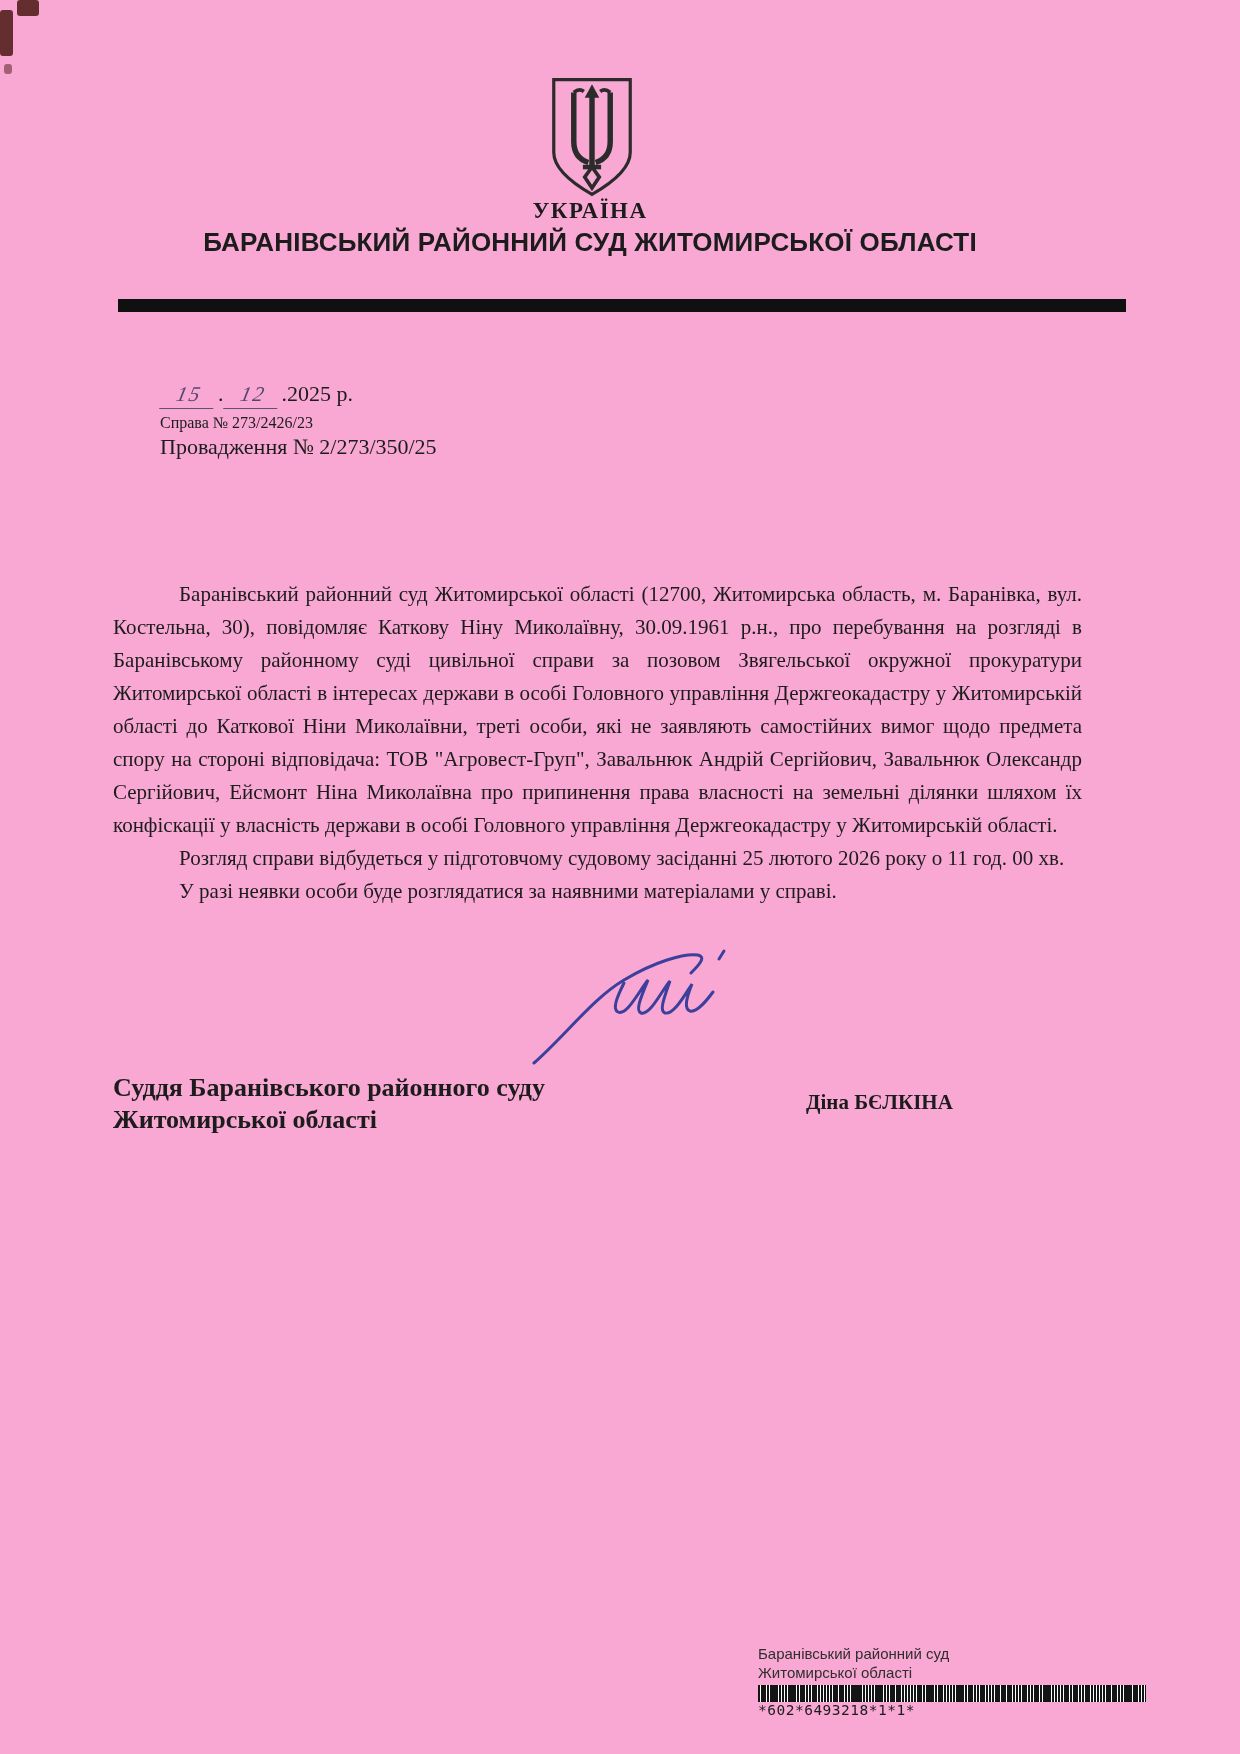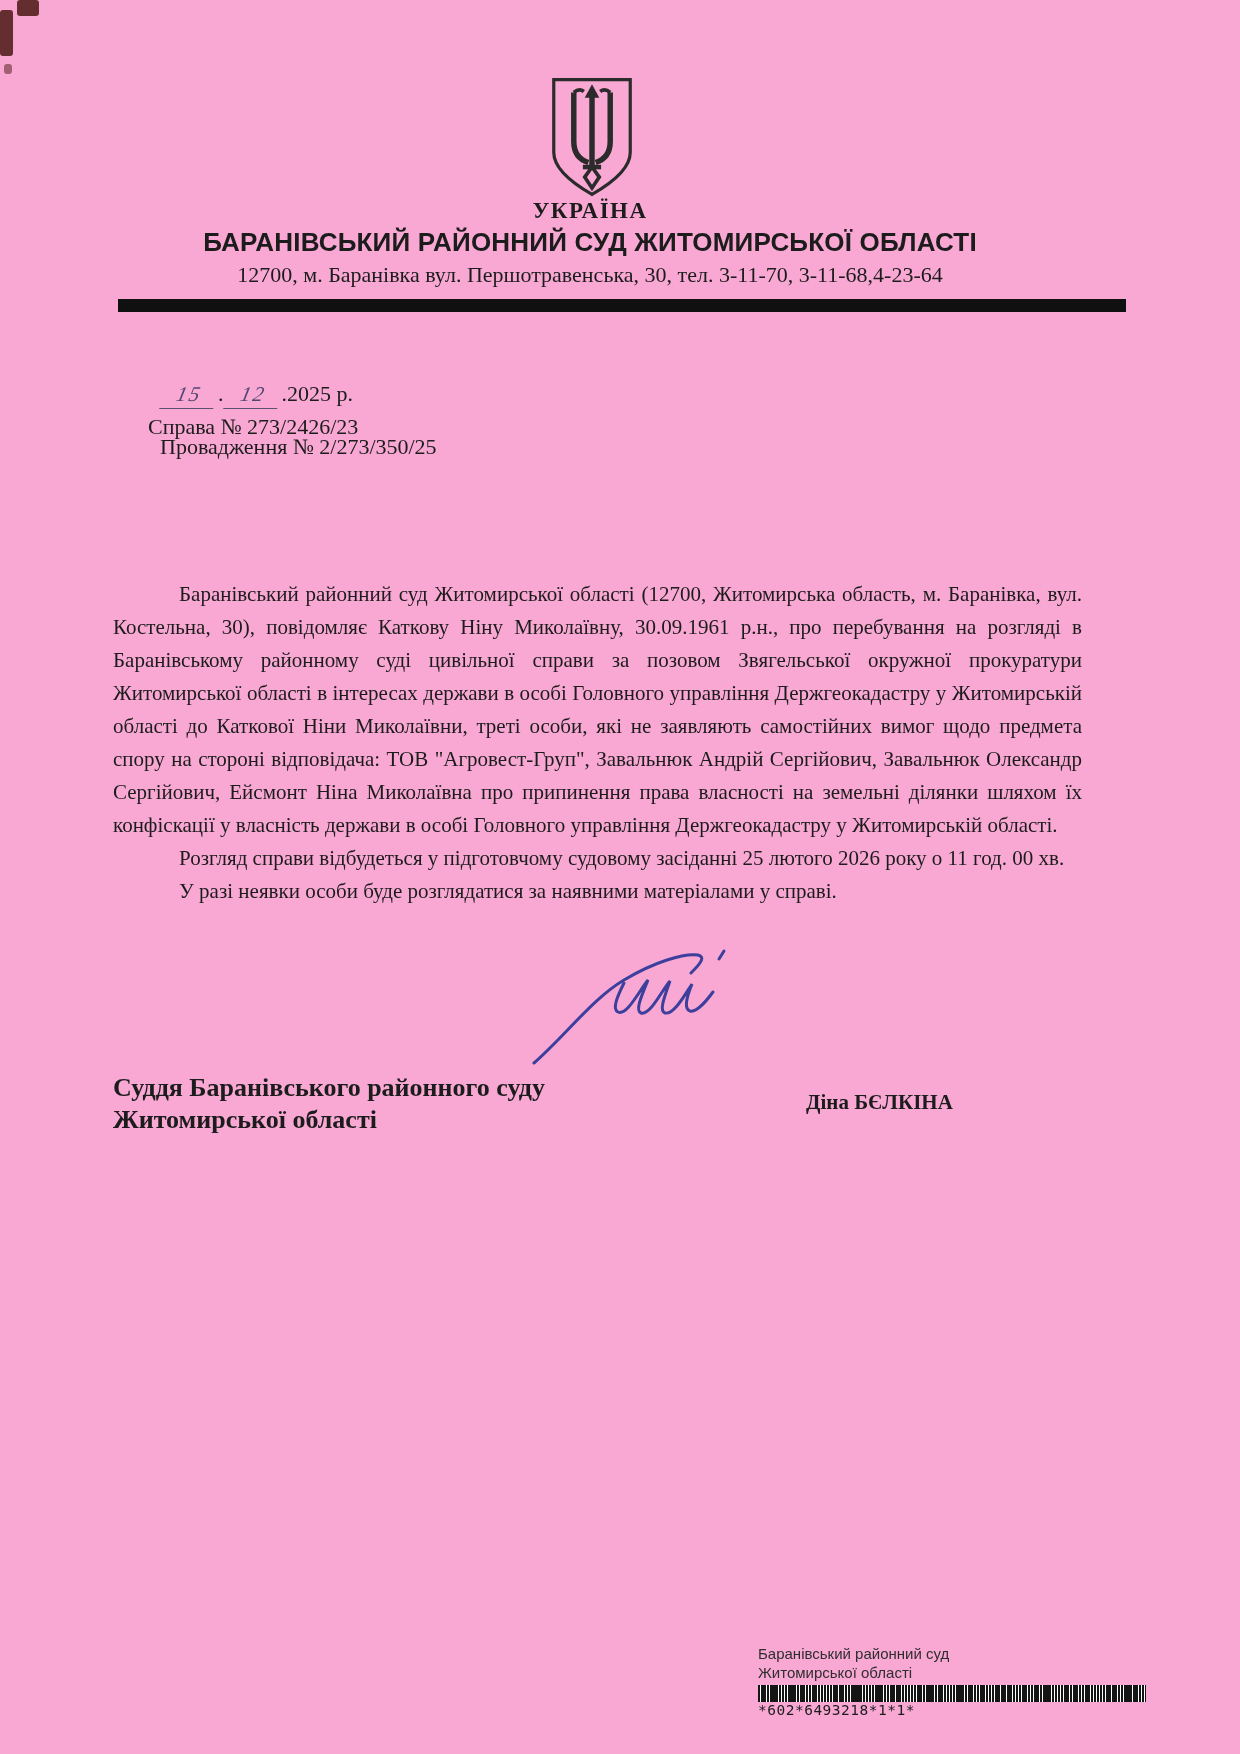--- a/index.html
+++ b/index.html
@@ -37,21 +37,21 @@
   
   .date-line{position:absolute;left:160px;top:381px;font-size:22px;}
   .hand{
     display:inline-block;min-width:46px;text-align:center;
     font-style:italic;color:#4f4870;
     border-bottom:1.5px solid #5a5470;
     transform:skewX(-12deg);
     font-size:21px;letter-spacing:2px;
     padding:0 4px 1px 4px;margin:0 2px;
   }
-  .case-no{position:absolute;left:148px;top:414px;font-size:22px;}
+  .case-no{position:absolute;left:160px;top:414px;font-size:16px;}
   .proc-no{position:absolute;left:160px;top:434px;font-size:22px;}
 
   
   .body-text{
     position:absolute;left:113px;top:578px;width:969px;
     font-size:21px;line-height:33px;text-align:justify;
   }
   .body-text p{margin:0;text-indent:66px;}
   .b{font-weight:normal;}
 
@@ -105,21 +105,20 @@
       <path d="M50,9 L42,24 H58 Z" fill="#2b2b2b"></path>
       <path d="M30,18 Q36,13 41,17" fill="none" stroke="#2b2b2b" stroke-width="4"></path>
       <path d="M70,18 Q64,13 59,17" fill="none" stroke="#2b2b2b" stroke-width="4"></path>
       <path d="M40,100 H60" stroke="#2b2b2b" stroke-width="5"></path>
       <path d="M50,100 L42,111 L50,123 L58,111 Z" fill="none" stroke="#2b2b2b" stroke-width="4"></path>
     </svg>
   </div>
 
   <div class="country">УКРАЇНА</div>
   <div class="court-name">БАРАНІВСЬКИЙ РАЙОННИЙ СУД ЖИТОМИРСЬКОЇ ОБЛАСТІ</div>
-  <div class="address">12700,  м. Баранівка вул. Першотравенська, 30, тел. 3-11-70, 3-11-68,4-23-64</div>
   <div class="rule"></div>
 
   <div class="date-line">
     <span class="hand">15</span><span>.</span><span class="hand">12</span><span>.2025 р.</span>
   </div>
   <div class="case-no">Справа № 273/2426/23</div>
   <div class="proc-no">Провадження № 2/273/350/25</div>
 
   <div class="body-text">
     <p><span>Баранівський районний суд Житомирської області (12700, Житомирська область, м. Баранівка, вул. Костельна, 30), повідомляє </span><span class="b">Каткову Ніну Миколаївну, 30.09.1961 р.н.,</span><span> про перебування на розгляді в Баранівському районному суді цивільної справи за позовом Звягельської окружної прокуратури Житомирської області в інтересах держави в особі Головного управління Держгеокадастру у Житомирській області до Каткової Ніни Миколаївни, треті особи, які не заявляють самостійних вимог щодо предмета спору на стороні відповідача: ТОВ "Агровест-Груп", Завальнюк Андрій Сергійович, Завальнюк Олександр Сергійович, Ейсмонт Ніна Миколаївна про припинення права власності на земельні ділянки шляхом їх конфіскації у власність держави в особі Головного управління Держгеокадастру у Житомирській області.</span></p>

